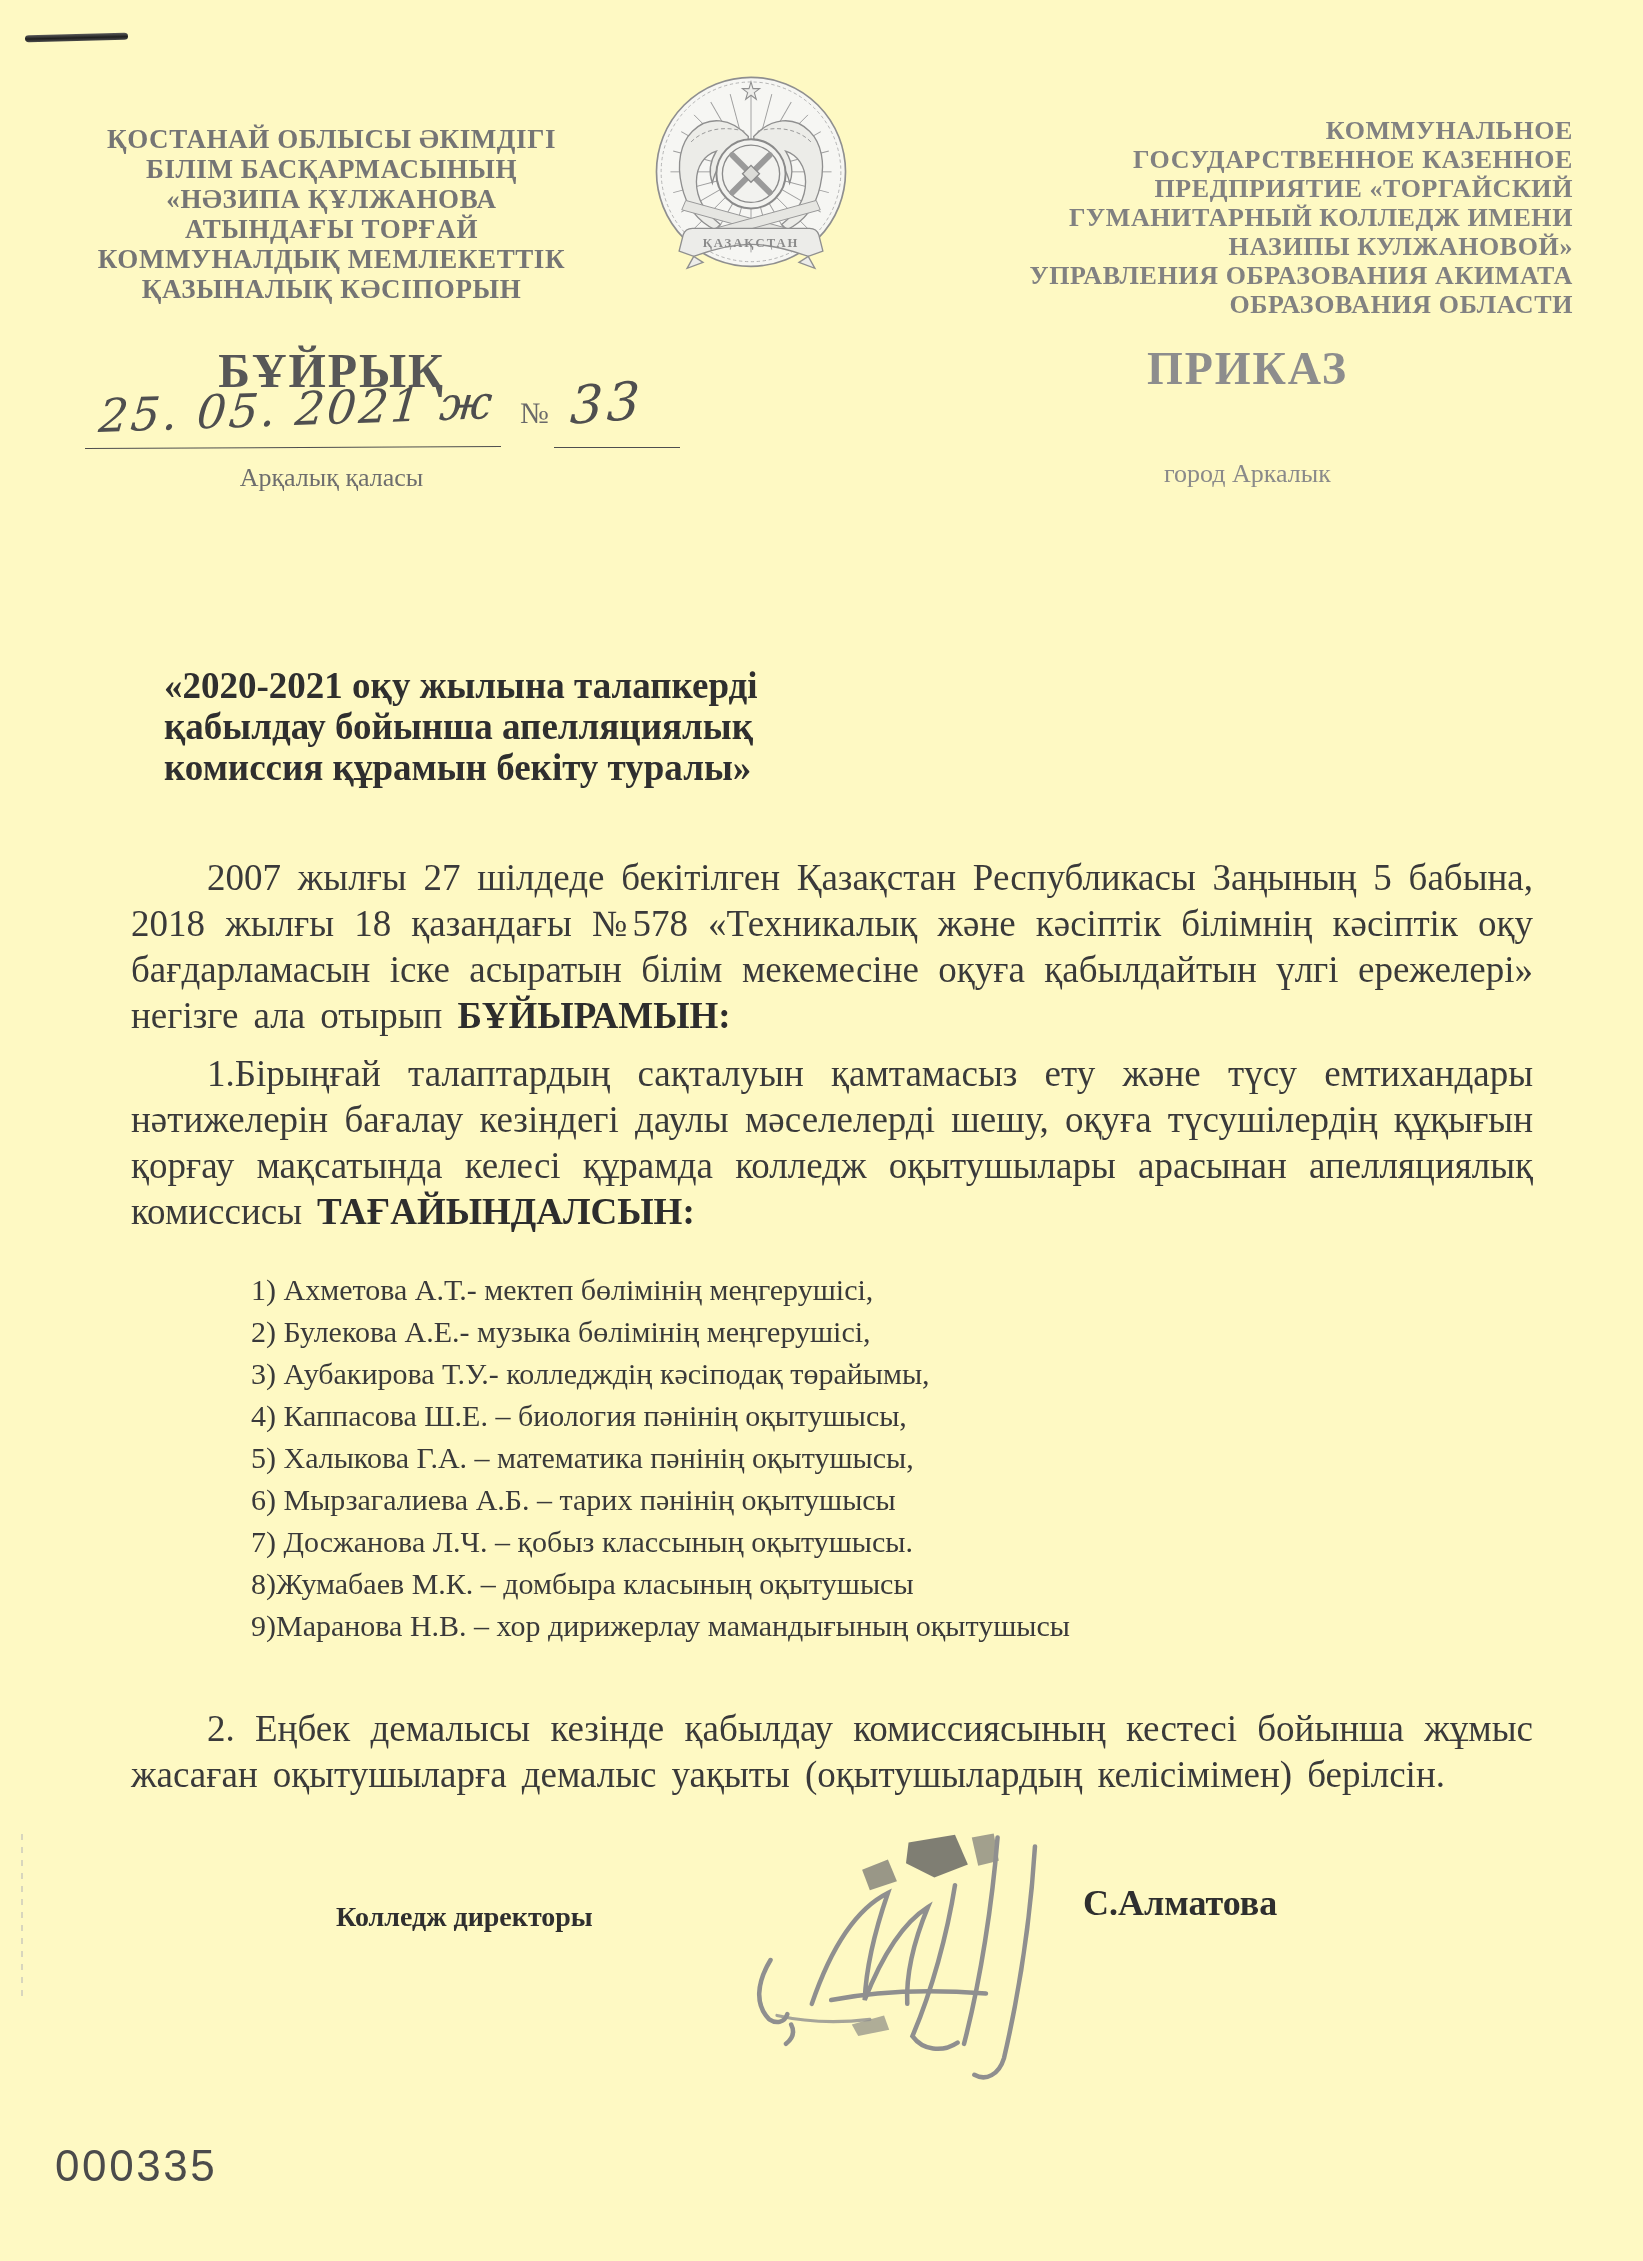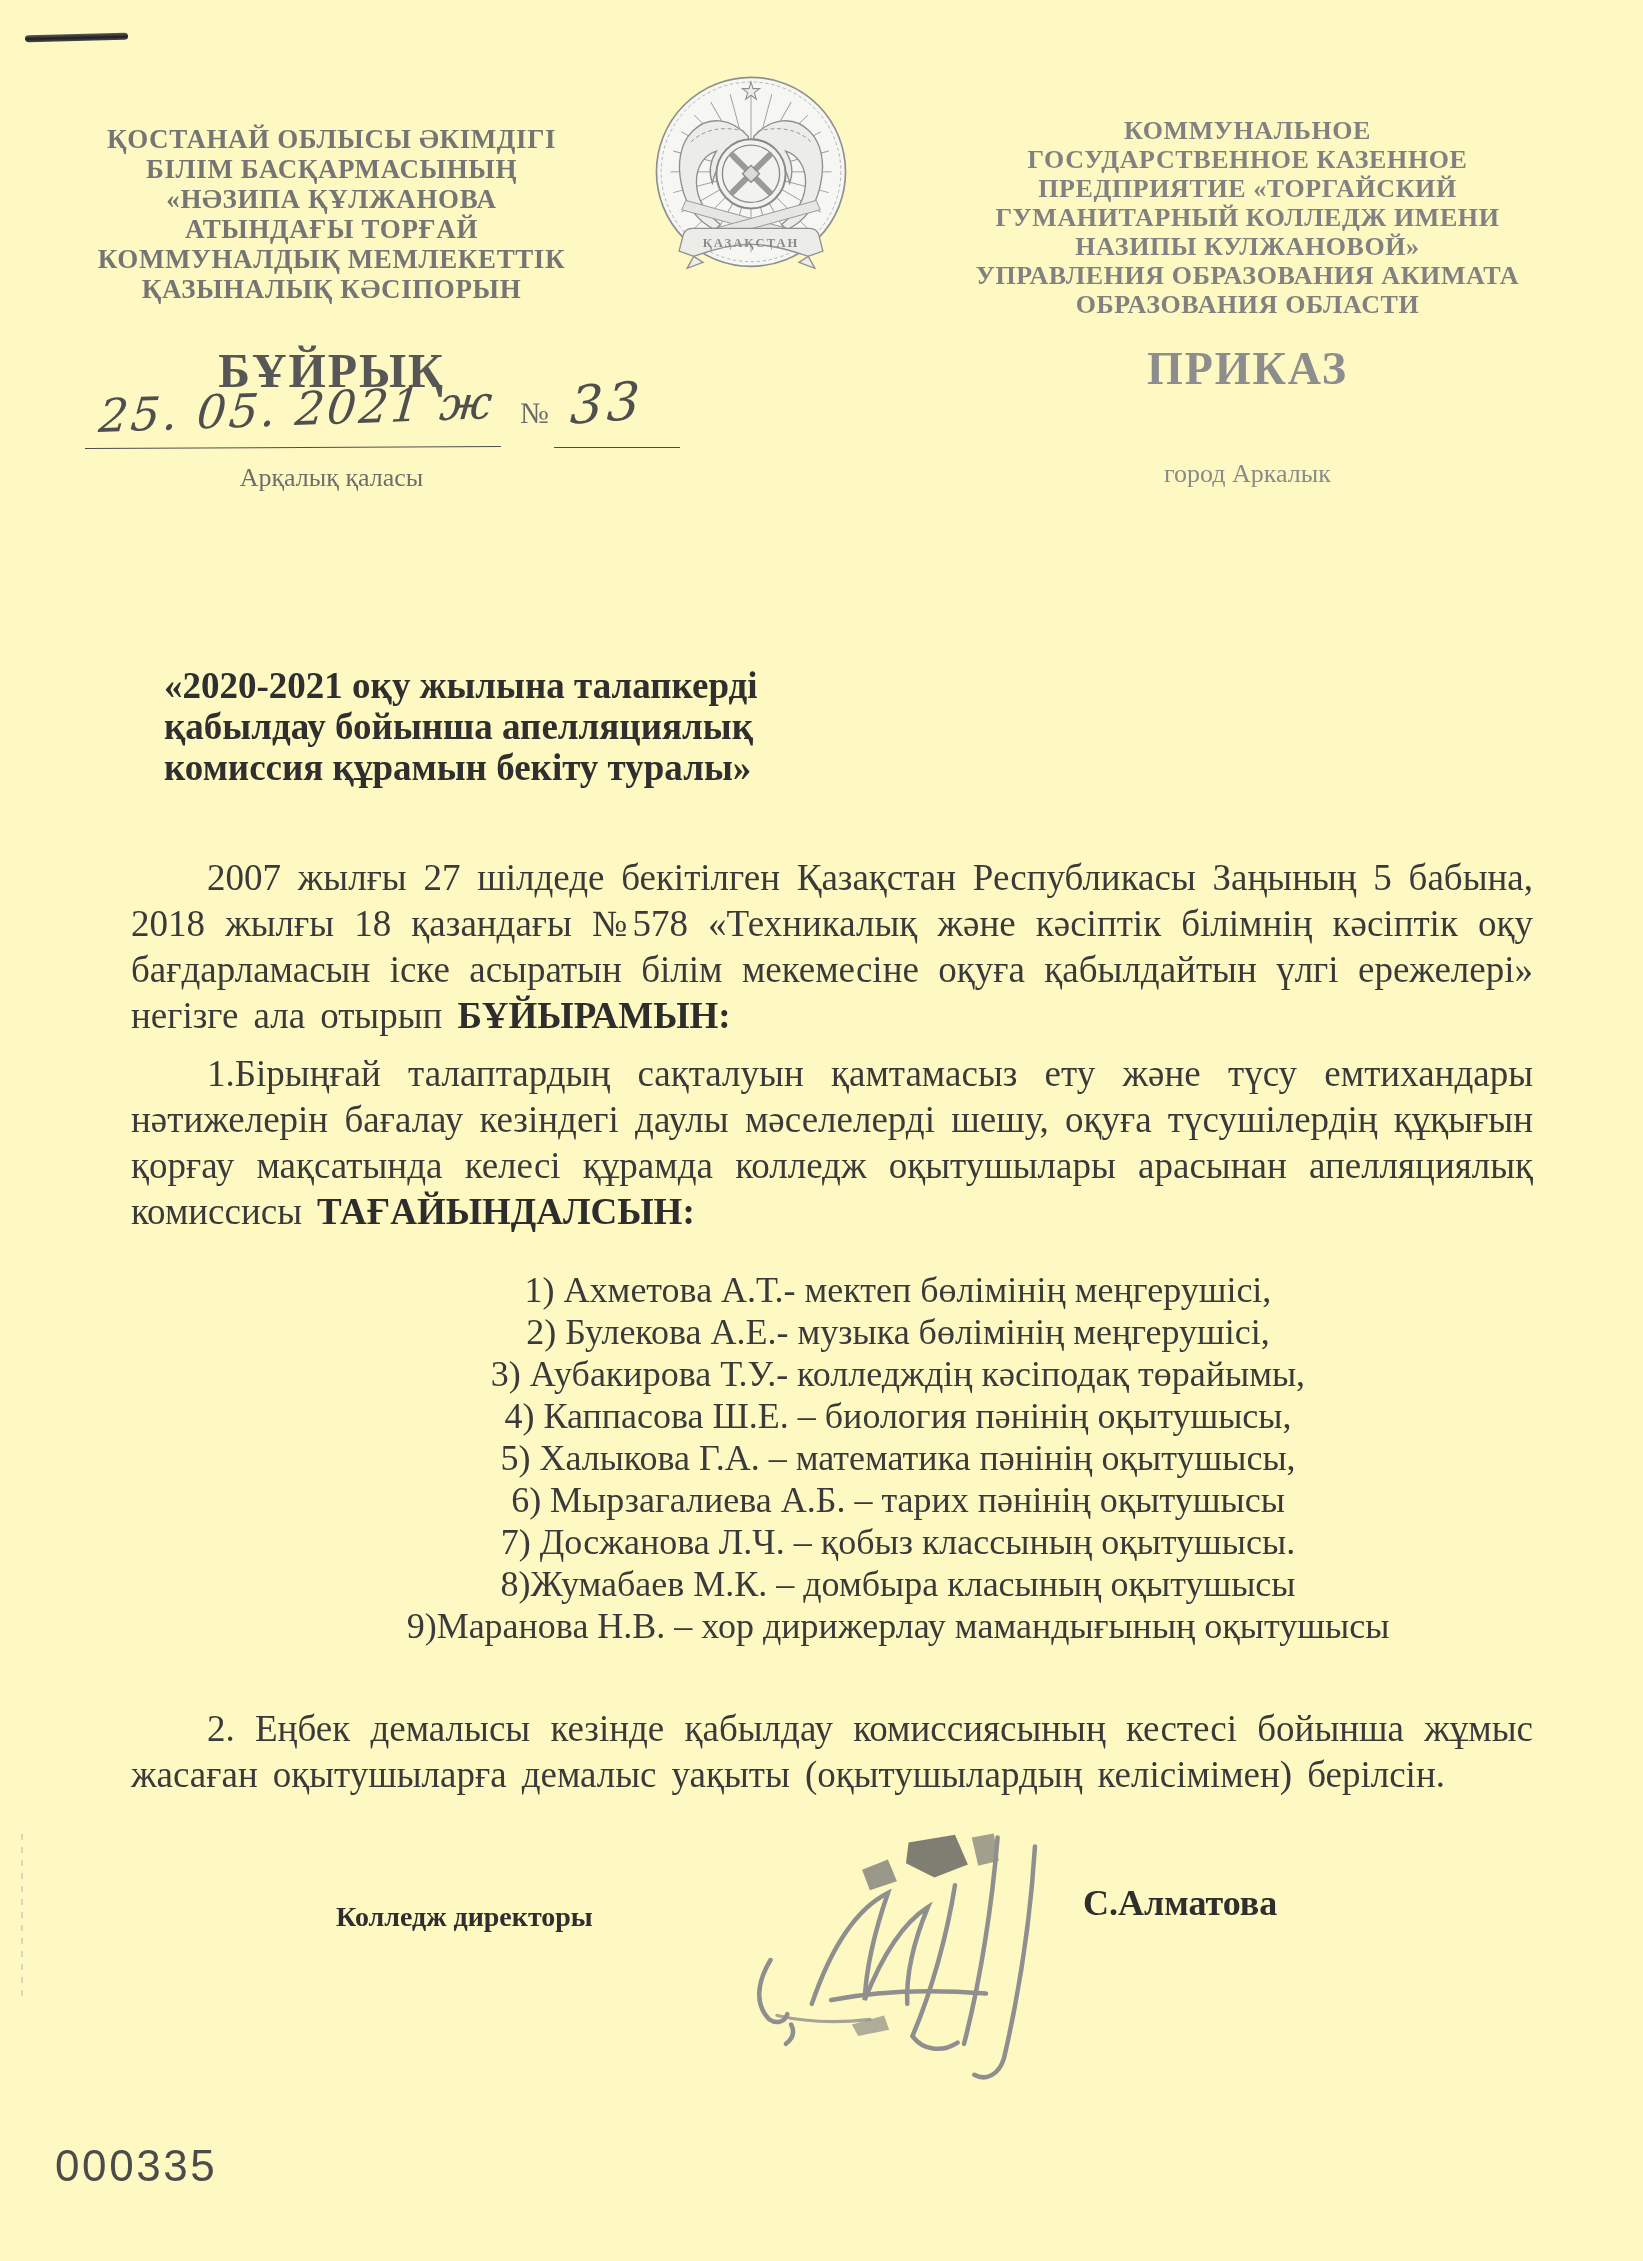--- a/index.html
+++ b/index.html
@@ -27,21 +27,21 @@
     opacity:.55;
   }
   
   .org-left{
     position:absolute;left:61px;top:124px;width:541px;
     text-align:center;font-weight:bold;font-size:27px;line-height:30px;
     color:#757575;letter-spacing:0.6px;
   }
   .org-right{
     position:absolute;left:922px;top:116px;width:651px;
-    text-align:center;font-weight:bold;font-size:26px;line-height:29px;
+    text-align:right;font-weight:bold;font-size:26px;line-height:29px;
     color:#818181;letter-spacing:0.6px;
   }
   .emblem{position:absolute;left:651px;top:62px;}
   .order-word-kk{
     position:absolute;left:61px;top:343px;width:541px;text-align:center;
     font-size:48px;font-weight:bold;color:#575757;letter-spacing:1.9px;
   }
   .order-word-ru{
     position:absolute;left:922px;top:342px;width:651px;text-align:center;
     font-size:46px;font-weight:bold;color:#8d8d8d;letter-spacing:1.9px;
@@ -80,21 +80,21 @@
   .body-flow{
     position:absolute;left:119px;top:843px;width:1426px;
     font-size:37px;line-height:46px;color:#3a3a3a;
   }
   .body-flow p{
     margin:12px;text-align:justify;text-indent:76px;word-spacing:5.8px;
   }
   .body-flow p b{font-weight:bold;color:#2d2d2d;}
   .members{
     margin:34px 0 0 0;padding:0 0 0 132px;list-style:none;
-    font-size:36px;line-height:42px;text-align:center;
+    font-size:30px;line-height:42px;
   }
   .para-3{margin-top:59px !important;}
   .sig-label{
     position:absolute;left:336px;top:1882px;
     font-size:28px;font-weight:bold;color:#2f2f2f;margin-top:19px;
   }
   .sig-name{
     position:absolute;left:1083px;top:1882px;
     font-size:36px;font-weight:bold;color:#2f2f2f;
   }

